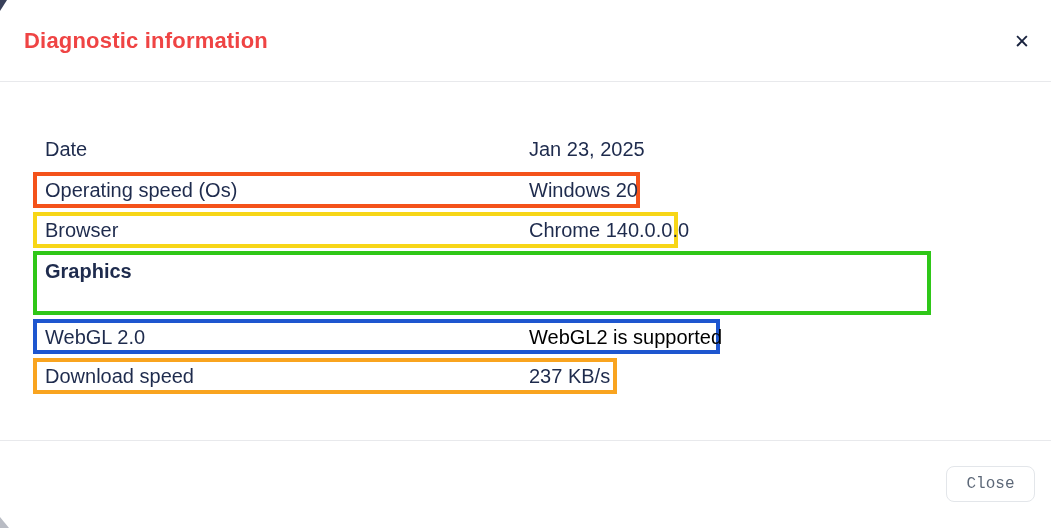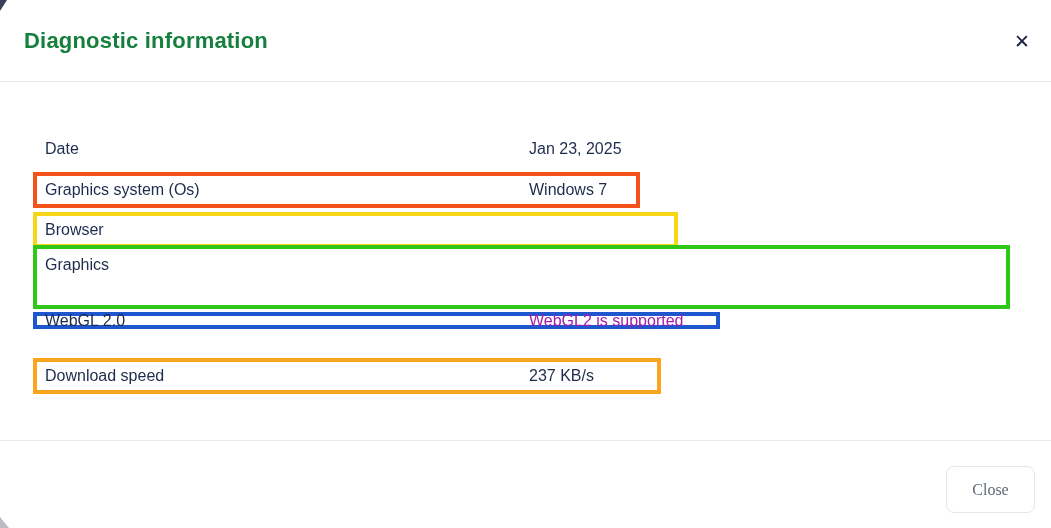--- a/index.html
+++ b/index.html
@@ -18,71 +18,71 @@
     background: #38405a; clip-path: polygon(0 0, 100% 0, 0 100%);
   }
   .corner-bl {
     position: absolute; left: 0; bottom: 0; width: 9px; height: 11px;
     background: #b9bcc4; clip-path: polygon(0 0, 0 100%, 100% 100%);
   }
 
   
   .title {
     position: absolute; left: 24px; top: 28px;
-    font-size: 22px; font-weight: 700; color: #15803d;
+    font-size: 22px; font-weight: 700; color: #ef4444;
     letter-spacing: 0.2px; margin: 0;
   }
   .close-x {
     position: absolute; right: 21px; top: 31px;
     font-size: 19px; color: #17213d; cursor: pointer;
     line-height: 22px;
   }
   .hdr-divider {
     position: absolute; left: 0; right: 0; top: 81px;
     height: 1px; background: #e8e9ec;
   }
 
   
   .row {
     position: absolute; left: 33px;
     border: 4px solid transparent; box-sizing: border-box;
-    font-size: 16px;
+    font-size: 20px;
   }
   .row .lbl {
     position: absolute; left: 8px; top: 50%; transform: translateY(-50%);
     white-space: nowrap;
   }
   .row .val {
     position: absolute; left: 492px; top: 50%; transform: translateY(-50%);
     white-space: nowrap;
   }
   .row-date     { top: 131px; width: 607px; height: 36px; }
   .row-os       { top: 172px; width: 607px; height: 36px; }
   .row-browser  { top: 212px; width: 645px; height: 36px; }
-  .row-graphics { top: 245px; width: 977px; height: 64px; }
-  .row-webgl    { top: 312px; width: 687px; height: 17px; }
-  .row-download { top: 358px; width: 628px; height: 36px; }
+  .row-graphics { top: 251px; width: 898px; height: 64px; font-weight: bold; }
+  .row-webgl    { top: 319px; width: 687px; height: 35px; }
+  .row-download { top: 358px; width: 584px; height: 36px; }
 
   .row-graphics .lbl,
   .row-graphics .val {
     top: 1px; transform: none; line-height: 30px;
   }
   .row-graphics .val { white-space: normal; width: 482px; }
 
   
   .ftr-divider {
     position: absolute; left: 0; right: 0; top: 440px;
     height: 1px; background: #e8e9ec;
   }
   .close-btn {
     position: absolute; right: 16px; top: 466px;
-    width: 89px; height: 47px;
+    width: 89px; height: 36px;
     background: #ffffff;
     border: 1px solid #e3e6ea; border-radius: 8px;
-    font-family: Liberation Serif, serif;
+    font-family: Liberation Mono, monospace;
     font-size: 16px; color: #5d6878;
     cursor: pointer;
   }
 </style>
 </head>
 <body>
 
 <div>
 
   <div class="corner-tl"></div>
@@ -91,37 +91,38 @@
   <h1 class="title">Diagnostic information</h1>
   <span class="close-x">✕</span>
   <div class="hdr-divider"></div>
 
   <div class="row row-date">
     <span class="lbl">Date</span>
     <span class="val">Jan 23, 2025</span>
   </div>
 
   <div class="row row-os" style="border-color: rgb(244, 82, 26);">
-    <span class="lbl">Graphics system (Os)</span>
-    <span class="val">Windows 7</span>
+    <span class="lbl">Operating speed (Os)</span>
+    <span class="val">Windows 20</span>
   </div>
 
   <div class="row row-browser" style="border-color: rgb(247, 214, 23);">
     <span class="lbl">Browser</span>
+    <span class="val">Chrome 140.0.0.0</span>
   </div>
 
   <div class="row row-graphics" style="border-color: rgb(47, 199, 24);">
     <span class="lbl">Graphics</span>
     <span class="val">
     </span>
   </div>
 
   <div class="row row-webgl" style="border-color: rgb(30, 86, 207);">
     <span class="lbl">WebGL 2.0</span>
-    <span class="val" style="color: #a21caf;">WebGL2 is supported</span>
+    <span class="val" style="color: #000000;">WebGL2 is supported</span>
   </div>
 
   <div class="row row-download" style="border-color: rgb(249, 164, 31);">
     <span class="lbl">Download speed</span>
     <span class="val">237 KB/s</span>
   </div>
 
   <div class="ftr-divider"></div>
   <button class="close-btn">Close</button>
 

